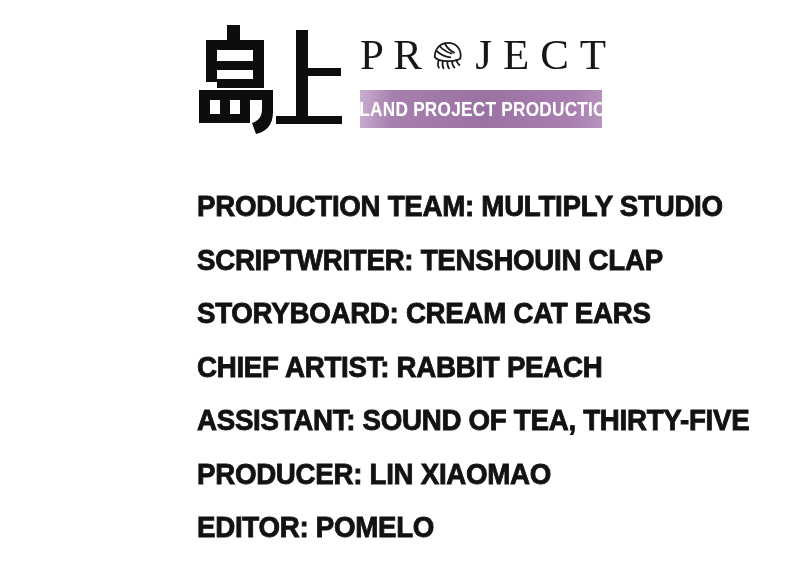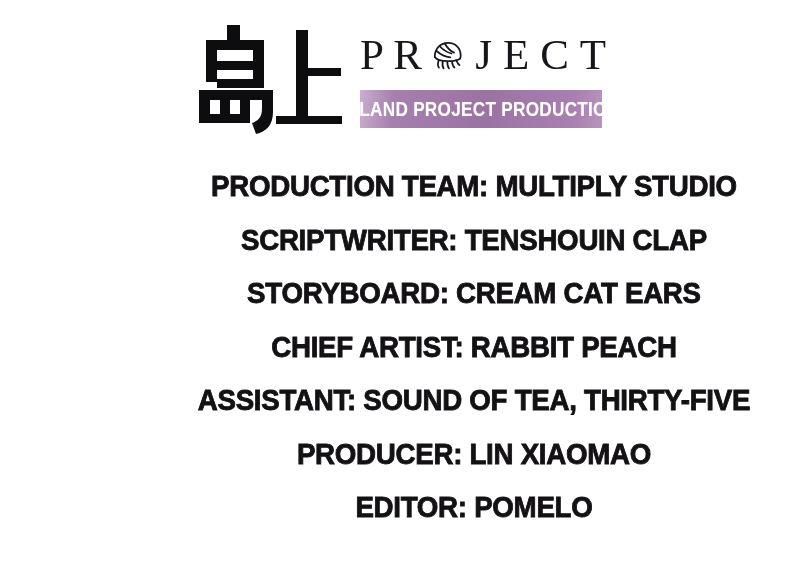--- a/index.html
+++ b/index.html
@@ -97,23 +97,22 @@
     white-space: nowrap;
     transform: scaleX(0.86);
     transform-origin: center center;
     text-shadow: 0 0 1px rgba(255,255,255,0.35);
   }
 
   
   #credits {
     position: absolute;
     left: 197px;
-    top: 160px;
+    top: 180px;
     width: 580px;
-    text-align: center;
   }
   .credit-line {
     font-family: "Liberation Sans", sans-serif;
     font-weight: 700;
     font-size: 29px;
     line-height: 53.5px;
     color: #131114;
     white-space: nowrap;
     letter-spacing: -0.3px;
     transform: scaleX(0.955);

